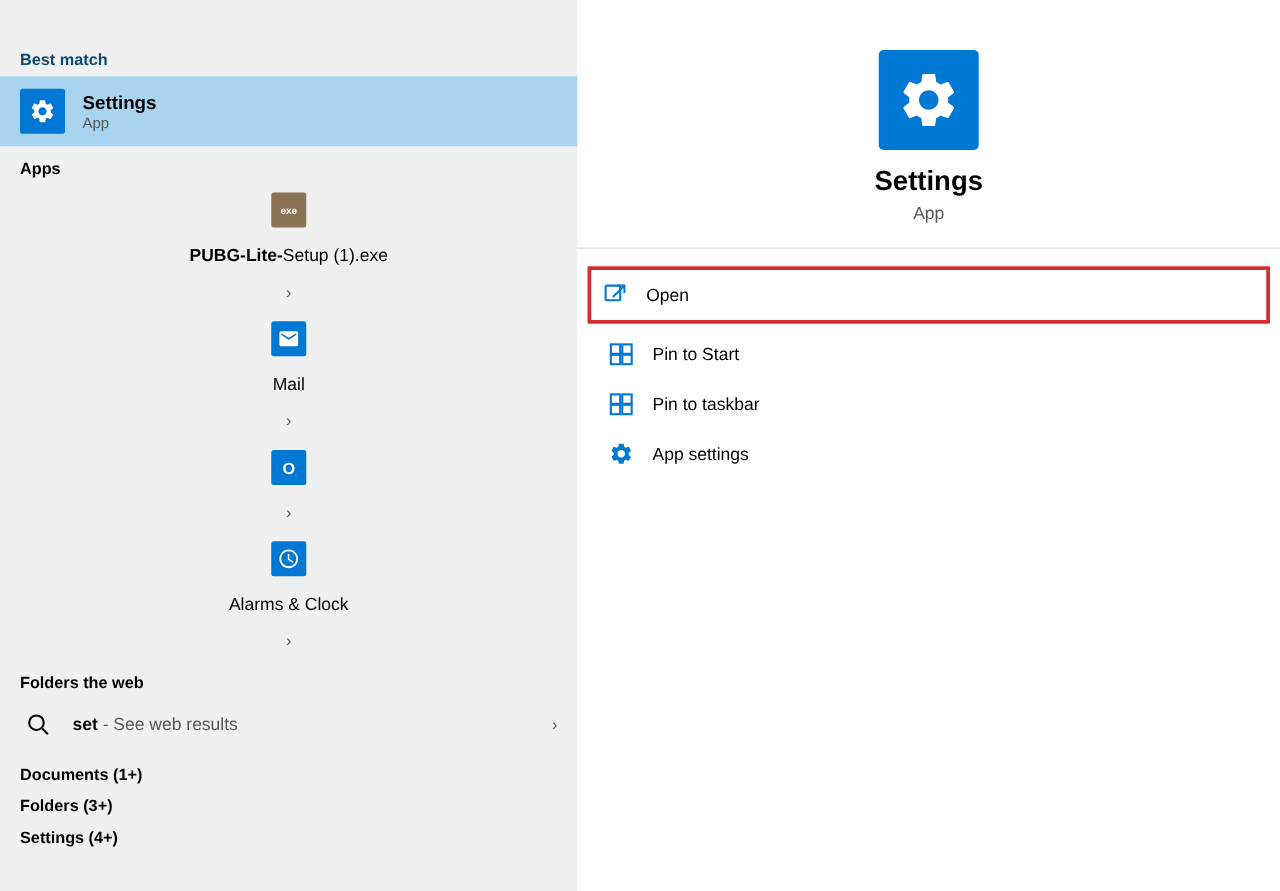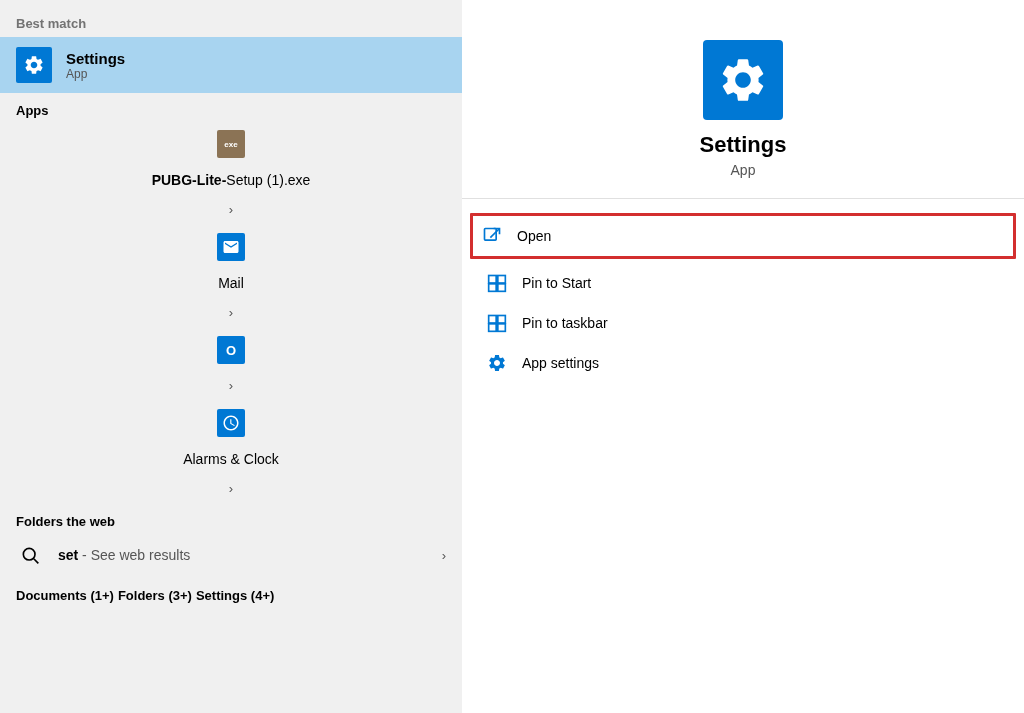--- a/index.html
+++ b/index.html
@@ -19,22 +19,23 @@
       display: flex;
       flex-direction: column;
       padding: 0;
       flex-shrink: 0;
     }
 
     
     .section-label {
       font-size: 13px;
       font-weight: 700;
-      color: #737373;
-      padding: 16px 16px 6px 16px;
+      color: #0c4a6e;
+      padding: 0 16px 6px 16px;
+      margin-top: 40px;
     }
 
     .best-match-item {
       display: flex;
       align-items: center;
       padding: 10px 16px;
       background: #a8d4f0;
       cursor: pointer;
       gap: 14px;
     }
@@ -152,21 +153,21 @@
 
     .search-text .hint {
       color: #555;
       font-weight: 400;
     }
 
     
     .bottom-links {
       padding: 8px 16px;
       display: flex;
-      flex-direction: row;
+      flex-direction: column;
       gap: 4px;
     }
 
     .bottom-link {
       font-size: 13px;
       font-weight: 700;
       color: #000;
       cursor: pointer;
       padding: 3px 0;
     }

